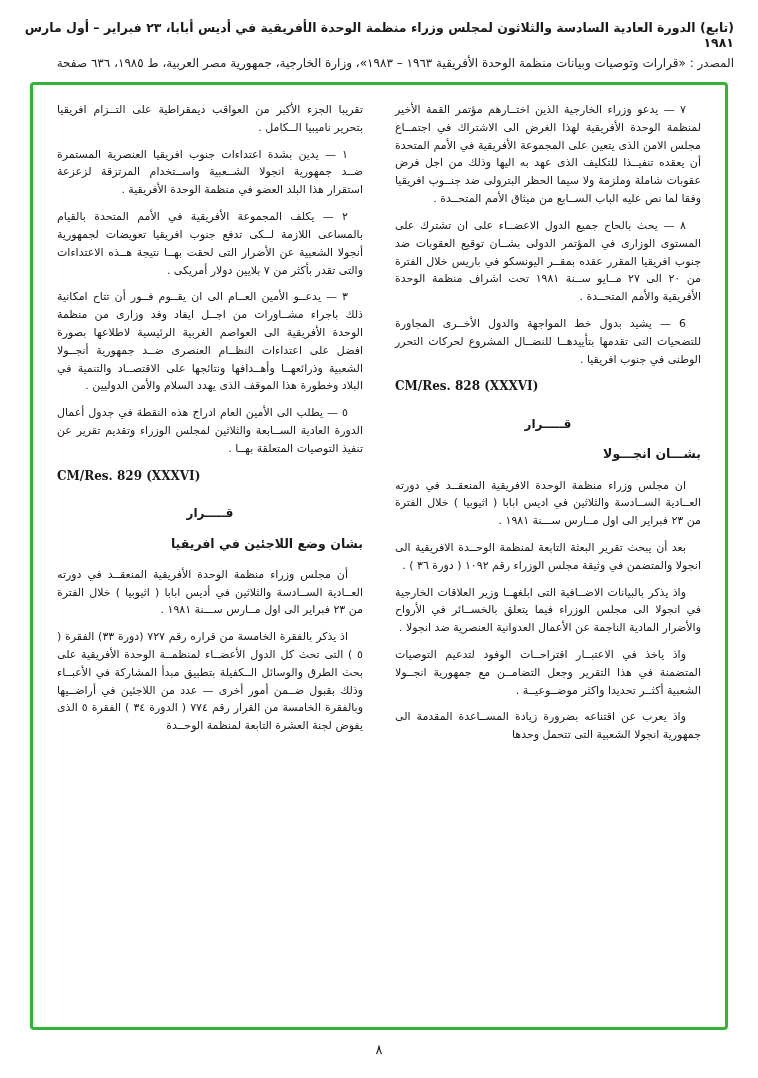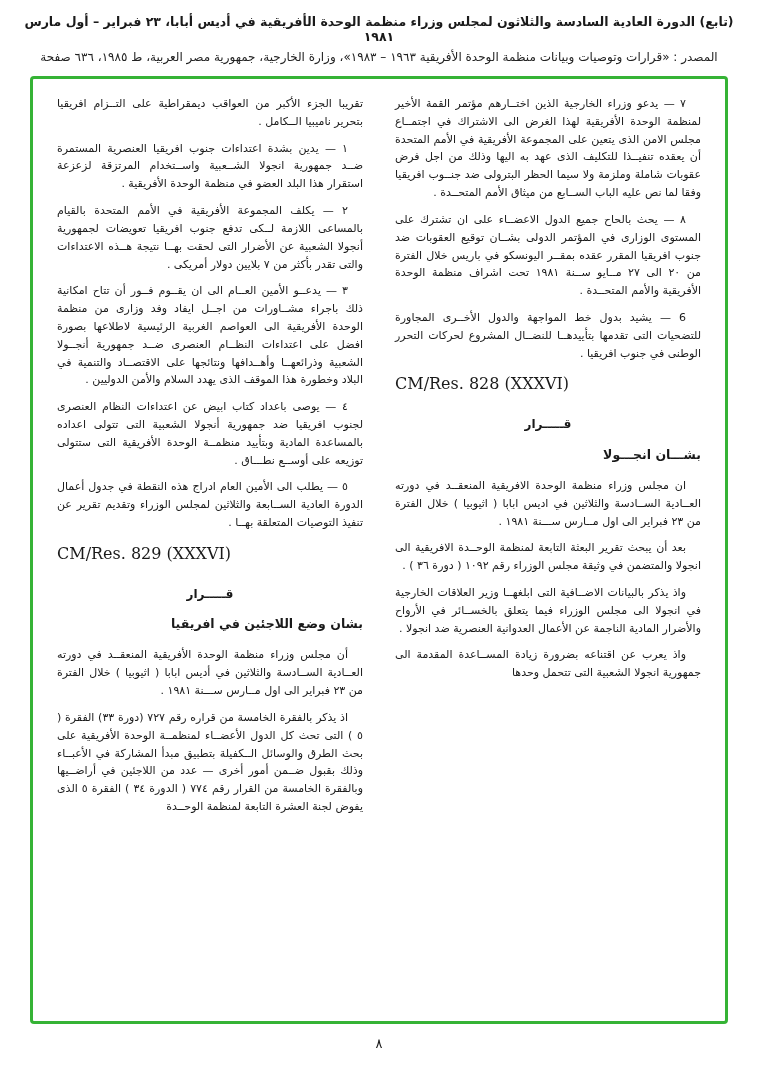--- a/index.html
+++ b/index.html
@@ -13,22 +13,21 @@
   }
   .page {
     position: relative;
     width: 758px;
     height: 1078px;
     box-sizing: border-box;
     overflow: hidden;
   }
   .doc-header {
     direction: rtl;
-    text-align: center;
-    padding: 14px 24px 0;
+    padding: 20px 24px 0;
   }
   .doc-header .h1 {
     font-size: 12.5px;
     font-weight: bold;
     letter-spacing: 0.2px;
   }
   .doc-header .h2 {
     font-size: 12px;
     margin-top: 6px;
     color: #222;
@@ -58,22 +57,22 @@
   .para {
     margin: 0 0 9px;
     text-indent: 15px;
   }
   .para.no-indent { text-indent: 0; }
   .ref {
     direction: ltr;
     text-align: left;
     unicode-bidi: embed;
     font-family: "DejaVu Serif", serif;
-    font-weight: normal;
-    font-size: 16px;
+    font-weight: bold;
+    font-size: 12px;
     margin: 1px 0 18px;
     text-indent: 0;
   }
   .res-title {
     text-align: center;
     font-weight: bold;
     font-size: 12px;
     margin: 2px 0 10px;
     text-indent: 0;
   }
@@ -106,29 +105,29 @@
       <section class="col">
         <p class="para">٧ — يدعو وزراء الخارجية الذين اختــارهم مؤتمر القمة الأخير لمنظمة الوحدة الأفريقية لهذا الغرض الى الاشتراك في اجتمــاع مجلس الامن الذى يتعين على المجموعة الأفريقية في الأمم المتحدة أن يعقده تنفيــذا للتكليف الذى عهد به اليها وذلك من اجل فرض عقوبات شاملة وملزمة ولا سيما الحظر البترولى ضد جنــوب افريقيا وفقا لما نص عليه الباب الســابع من ميثاق الأمم المتحــدة .</p>
         <p class="para">٨ — يحث بالحاح جميع الدول الاعضــاء على ان تشترك على المستوى الوزارى في المؤتمر الدولى بشــان توقيع العقوبات ضد جنوب افريقيا المقرر عقده بمقــر اليونسكو في باريس خلال الفترة من ٢٠ الى ٢٧ مــايو ســنة ١٩٨١ تحت اشراف منظمة الوحدة الأفريقية والأمم المتحــدة .</p>
         <p class="para">6 — يشيد بدول خط المواجهة والدول الأخــرى المجاورة للتضحيات التى تقدمها بتأييدهــا للنضــال المشروع لحركات التحرر الوطنى في جنوب افريقيا .</p>
         <p class="ref">CM/Res. 828 (XXXVI)</p>
         <p class="res-title">قـــــرار</p>
         <p class="res-subtitle">بشـــان انجـــولا</p>
         <p class="para">ان مجلس وزراء منظمة الوحدة الافريقية المنعقــد في دورته العــادية الســادسة والثلاثين في اديس ابابا ( اثيوبيا ) خلال الفترة من ٢٣ فبراير الى اول مــارس ســـنة ١٩٨١ .</p>
         <p class="para">بعد أن يبحث تقرير البعثة التابعة لمنظمة الوحــدة الافريقية الى انجولا والمتضمن في وثيقة مجلس الوزراء رقم ١٠٩٢ ( دورة ٣٦ ) .</p>
         <p class="para">واذ يذكر بالبيانات الاضــافية التى ابلغهــا وزير العلاقات الخارجية في انجولا الى مجلس الوزراء فيما يتعلق بالخســائر في الأرواح والأضرار المادية الناجمة عن الأعمال العدوانية العنصرية ضد انجولا .</p>
+        <p class="para">واذ ياخذ في الاعتبــار اقتراحــات الوفود لتدعيم التوصيات المتضمنة في هذا التقرير وجعل التضامــن مع جمهورية انجــولا الشعبية أكثــر تحديدا واكثر موضــوعيــة .</p>
         <p class="para">واذ يعرب عن اقتناعه بضرورة زيادة المســاعدة المقدمة الى جمهورية انجولا الشعبية التى تتحمل وحدها</p>
       </section>
 
       <section class="col">
         <p class="para no-indent">تقريبا الجزء الأكبر من العواقب ديمقراطية على التــزام افريقيا بتحرير ناميبيا الــكامل .</p>
         <p class="para">١ — يدين بشدة اعتداءات جنوب افريقيا العنصرية المستمرة ضــد جمهورية انجولا الشــعبية واســتخدام المرتزقة لزعزعة استقرار هذا البلد العضو في منظمة الوحدة الأفريقية .</p>
         <p class="para">٢ — يكلف المجموعة الأفريقية في الأمم المتحدة بالقيام بالمساعى اللازمة لــكى تدفع جنوب افريقيا تعويضات لجمهورية أنجولا الشعبية عن الأضرار التى لحقت بهــا نتيجة هــذه الاعتداءات والتى تقدر بأكثر من ٧ بلايين دولار أمريكى .</p>
         <p class="para">٣ — يدعــو الأمين العــام الى ان يقــوم فــور أن تتاح امكانية ذلك باجراء مشــاورات من اجــل ايفاد وفد وزارى من منظمة الوحدة الأفريقية الى العواصم الغربية الرئيسية لاطلاعها بصورة افضل على اعتداءات النظــام العنصرى ضــد جمهورية أنجــولا الشعبية وذرائعهــا وأهــدافها ونتائجها على الاقتصــاد والتنمية في البلاد وخطورة هذا الموقف الذى يهدد السلام والأمن الدوليين .</p>
-        <p class="para">٤ — يوصى باعداد كتاب ابيض عن اعتداءات النظام العنصرى لجنوب افريقيا ضد جمهورية أنجولا الشعبية التى تتولى اعداده بالمساعدة المادية وبتأييد منظمــة الوحدة الأفريقية التى ستتولى توزيعه على أوســع نطـــاق .</p>
         <p class="para">٥ — يطلب الى الأمين العام ادراج هذه النقطة في جدول أعمال الدورة العادية الســابعة والثلاثين لمجلس الوزراء وتقديم تقرير عن تنفيذ التوصيات المتعلقة بهــا .</p>
         <p class="ref">CM/Res. 829 (XXXVI)</p>
         <p class="res-title">قـــــرار</p>
         <p class="res-subtitle">بشان وضع اللاجئين في افريقيا</p>
         <p class="para">أن مجلس وزراء منظمة الوحدة الأفريقية المنعقــد في دورته العــادية الســادسة والثلاثين في أديس ابابا ( اثيوبيا ) خلال الفترة من ٢٣ فبراير الى اول مــارس ســـنة ١٩٨١ .</p>
         <p class="para">اذ يذكر بالفقرة الخامسة من قراره رقم ٧٢٧ (دورة ٣٣) الفقرة ( ٥ ) التى تحث كل الدول الأعضــاء لمنظمــة الوحدة الأفريقية على بحث الطرق والوسائل الــكفيلة بتطبيق مبدأ المشاركة في الأعبــاء وذلك بقبول ضــمن أمور أخرى — عدد من اللاجئين في أراضــيها وبالفقرة الخامسة من القرار رقم ٧٧٤ ( الدورة ٣٤ ) الفقرة ٥ الذى يفوض لجنة العشرة التابعة لمنظمة الوحــدة</p>
       </section>
 
     </div>
   </main>

